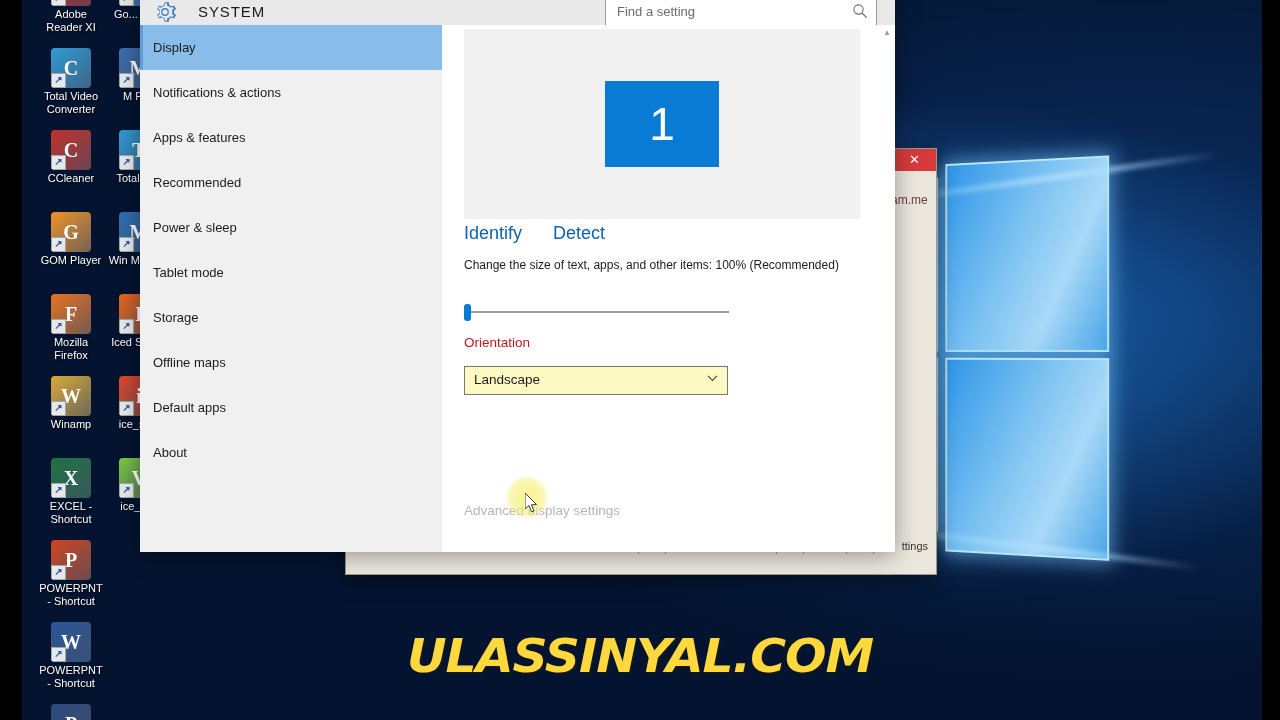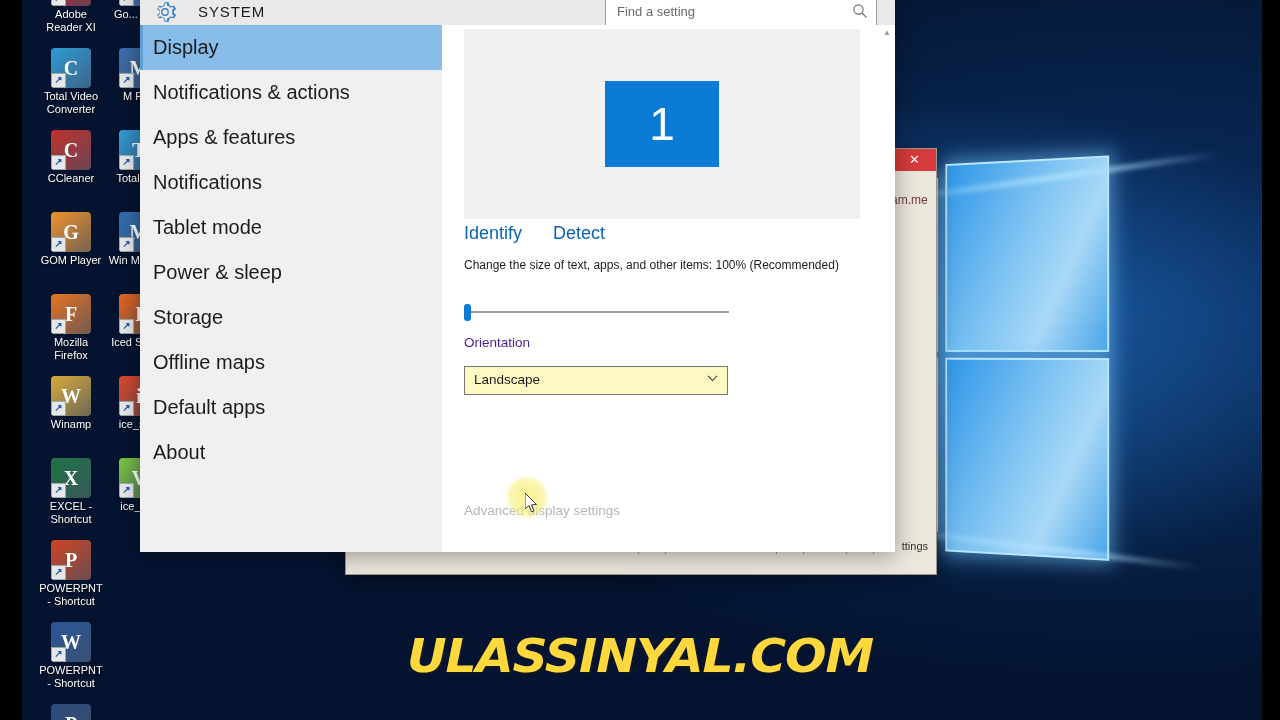--- a/index.html
+++ b/index.html
@@ -201,21 +201,21 @@
   .settings-sidebar {
     position: absolute; left: 0; top: 55px;
     width: 302px; height: 527px;
     background: #f0f0f0;
   }
   .nav-item {
     position: relative;
     height: 45px;
     line-height: 45px;
     padding-left: 13px;
-    font-size: 20px;
+    font-size: 13px;
     color: #1c1c1c;
     cursor: default;
   }
   .nav-item.active {
     background: #87bde8;
   }
   .nav-item.active::before {
     content: "";
     position: absolute; left: 0; top: 0;
     width: 3px; height: 45px;
@@ -269,21 +269,21 @@
     background: #9d9d9d;
   }
   .scale-slider .thumb {
     position: absolute; left: 0px; top: 2px;
     width: 7px; height: 17px;
     background: #0a7bd4;
     border-radius: 3px;
   }
   .orientation-label {
     position: absolute; left: 22px; top: 310px;
-    font-size: 13.5px; color: #4c1d95;
+    font-size: 13.5px; color: #b91c1c;
   }
   .orientation-select {
     position: absolute; left: 22px; top: 341px;
     width: 262px; height: 27px;
     background: #fef9c3;
     border: 1px solid #767676;
   }
   .orientation-select .val {
     position: absolute; left: 9px; top: 5px;
     font-size: 13.5px; color: #1c1c1c;
@@ -478,23 +478,23 @@
           <circle cx="6.5" cy="6.5" r="4.6" fill="none" stroke="#6b6b6b" stroke-width="1.1"></circle>
           <line x1="10" y1="10" x2="14.6" y2="14.6" stroke="#6b6b6b" stroke-width="1.1"></line>
         </svg>
       </div>
     </div>
 
     <div class="settings-sidebar" id="sidebar">
         <div class="nav-item active"><span>Display</span></div>
         <div class="nav-item"><span>Notifications &amp; actions</span></div>
         <div class="nav-item"><span>Apps &amp; features</span></div>
-        <div class="nav-item"><span>Notifications</span></div>
+        <div class="nav-item"><span>Recommended</span></div>
+        <div class="nav-item"><span>Power &amp; sleep</span></div>
         <div class="nav-item"><span>Tablet mode</span></div>
-        <div class="nav-item"><span>Power &amp; sleep</span></div>
         <div class="nav-item"><span>Storage</span></div>
         <div class="nav-item"><span>Offline maps</span></div>
         <div class="nav-item"><span>Default apps</span></div>
         <div class="nav-item"><span>About</span></div>
       </div>
 
     <div class="settings-content">
 
       <div class="display-preview">
         <div class="monitor-box">1</div>

